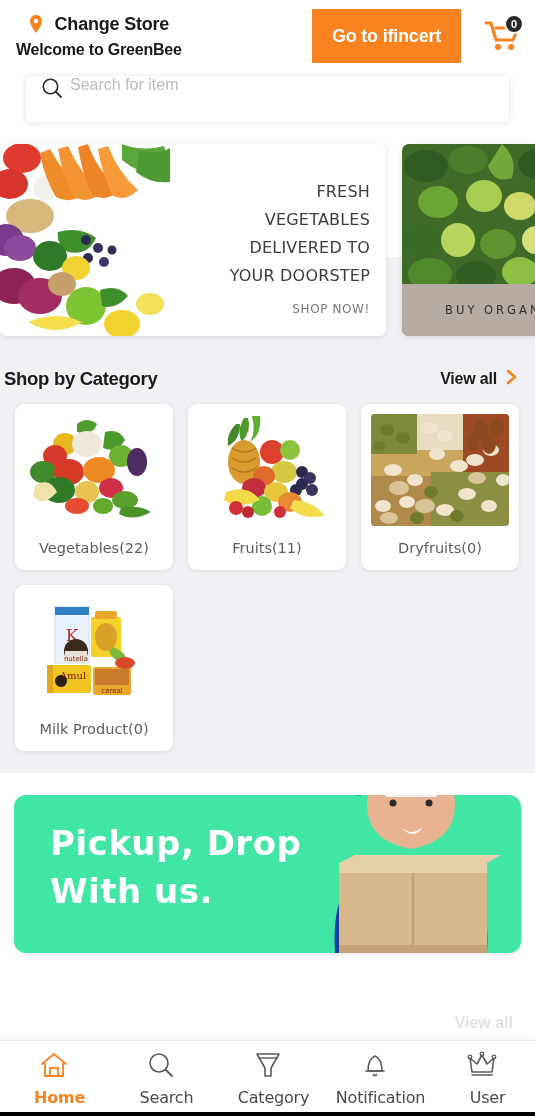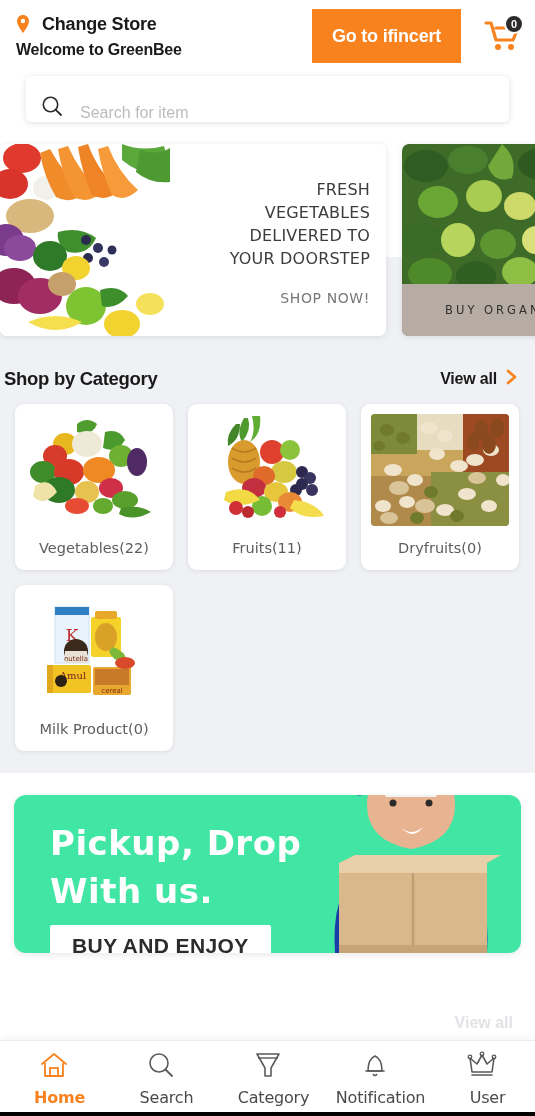--- a/index.html
+++ b/index.html
@@ -10,21 +10,21 @@
     overflow: hidden;
   }
   .phone { position: relative; width: 535px; height: 1116px; background: #ffffff; }
 
   
   .header {
     position: relative; height: 72px; background: #ffffff;
     display: flex; align-items: center; padding: 0 16px;
   }
   .store-block { display: flex; flex-direction: column; gap: 6px; flex: 0 0 auto; }
-  .store-row { display: flex; align-items: center; gap: 12px; }
+  .store-row { display: flex; align-items: center; gap: 12px; justify-content: center; }
   .pin-icon { width: 14px; height: 18px; display: block; }
   .store-title { font-size: 18px; font-weight: bold; color: #1a1a1a; letter-spacing: -0.2px; }
   .welcome { font-size: 16px; font-weight: bold; color: #1a1a1a; letter-spacing: -0.2px; }
 
   .cta-btn {
     position: absolute; left: 312px; top: 9px; width: 149px; height: 54px;
     background: #f7821e; color: #ffffff; border: none;
     font-size: 18px; font-weight: bold; font-family: "Liberation Sans", sans-serif;
     cursor: pointer; letter-spacing: -0.2px;
     display: flex; align-items: center; justify-content: center;
@@ -34,21 +34,21 @@
     position: absolute; right: 1px; top: 0px; width: 20px; height: 20px; border-radius: 50%;
     background: #2b2b2b; color: #ffffff; font-size: 11px; font-weight: bold;
     display: flex; align-items: center; justify-content: center; border: 2px solid #ffffff;
   }
 
   
   .search-wrap { padding: 4px 26px 18px 26px; background: #ffffff; }
   .search-bar {
     height: 46px; background: #ffffff; border-radius: 5px;
     box-shadow: 0 1px 6px rgba(0,0,0,0.13);
-    display: flex; align-items: flex-end; padding: 0 14px; gap: 16px;
+    display: flex; align-items: flex-start; padding: 0 14px; gap: 6px;
   }
   .search-bar input {
     flex: 1; border: none; outline: none; background: transparent;
     font-size: 16px; font-family: "Liberation Sans", sans-serif; color: #333;
   }
   .search-bar input::placeholder { color: #bcbcbc; }
 
   
   .banner-strip {
     display: flex; gap: 16px; padding: 4px 0 16px 0;
@@ -58,25 +58,25 @@
     position: relative; flex: 0 0 auto; width: 386px; height: 192px;
     border-radius: 7px; overflow: hidden; background: #ffffff;
     box-shadow: 0 1px 6px rgba(0,0,0,0.10);
   }
   .banner-veg-art { position: absolute; left: 0; top: 0; width: 170px; height: 100%; }
   .banner-text-col {
     position: absolute; right: 16px; top: 34px; width: 235px;
     text-align: right;
   }
   .banner-head {
-    font-size: 16px; line-height: 23px; color: #3c3c3c;
+    font-size: 16px; line-height: 28px; color: #3c3c3c;
     font-family: "DejaVu Sans", sans-serif; letter-spacing: 0.2px; white-space: pre-line;
   }
   .banner-shop {
-    position: absolute; right: 16px; bottom: 30px; font-size: 14px;
+    position: absolute; right: 16px; bottom: 20px; font-size: 12px;
     letter-spacing: 0.6px; color: #777; font-family: "DejaVu Sans", sans-serif;
   }
   .banner-card2 { width: 200px; }
   .banner2-art { position: absolute; inset: 0; }
   .banner2-label {
     position: absolute; left: 0; right: 0; bottom: 0; height: 52px;
     background: #b7aca3; display: flex; align-items: center; justify-content: center;
     font-size: 11.5px; letter-spacing: 3px; color: #2f2f2f;
     font-family: "DejaVu Sans", sans-serif;
   }
@@ -416,21 +416,20 @@
         <div class="cat-label">Milk Product(0)</div>
       </div>
 
     </div>
   </div>
 
   <div class="promo-wrap">
     <div class="promo">
       <div class="promo-line promo-l1">Pickup, Drop</div>
       <div class="promo-line promo-l2">With us.</div>
-      <div class="promo-btn">BUY AND ENJOY</div>
       <svg class="courier" viewBox="0 0 210 194" aria-hidden="true">
         <path d="M62 46 q0 -40 44 -40 q44 0 44 40 q0 36 -44 44 q-44 -8 -44 -44z" fill="#e8b391"></path>
         <path d="M58 30 q4 -28 48 -28 q44 0 48 28 q-18 -10 -48 -10 q-30 0 -48 10z" fill="#1f3fa8"></path>
         <path d="M56 26 q-8 2 -6 10 q12 2 14 -6z" fill="#2a4cc0"></path>
         <rect x="80" y="34" width="52" height="4" rx="2" fill="#f2f2f2"></rect>
         <circle cx="88" cy="44" r="3.5" fill="#2b2b2b"></circle>
         <circle cx="124" cy="44" r="3.5" fill="#2b2b2b"></circle>
         <path d="M96 68 q10 10 22 0 q-10 14 -22 0z" fill="#ffffff"></path>
         <path d="M30 194 q0 -88 76 -96 q76 8 76 96z" fill="#1f49c4"></path>
         <path d="M96 98 q10 14 22 0 q6 10 -11 16 q-17 -6 -11 -16z" fill="#e8b391"></path>

